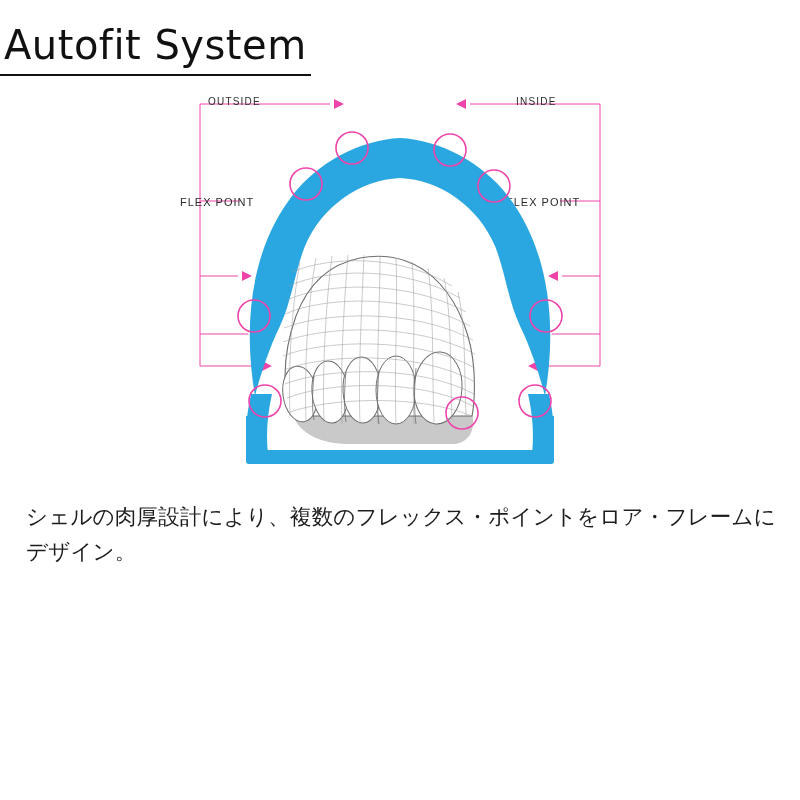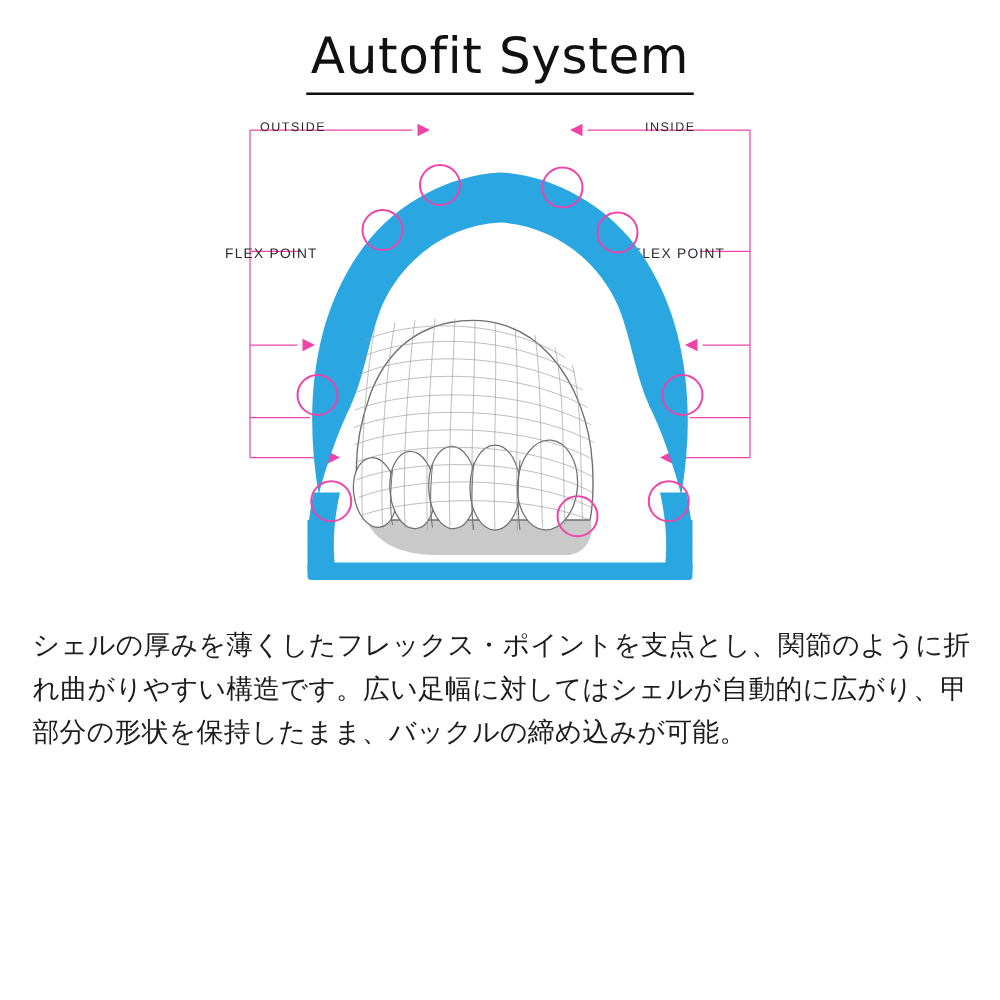--- a/index.html
+++ b/index.html
@@ -12,21 +12,21 @@
     height: 800px;
     font-family: "Liberation Sans", sans-serif;
     color: #1a1a1a;
     overflow: hidden;
     position: relative;
   }
 
   
   .title-wrap {
     width: 100%;
-    text-align: center;
+    text-align: left;
     padding-top: 22px;
     box-sizing: border-box;
   }
   .title {
     display: inline-block;
     font-size: 40px;
     font-weight: 400;
     letter-spacing: 0.5px;
     color: #111111;
     padding: 0 4px 6px 4px;
@@ -202,14 +202,14 @@
     <circle cx="254" cy="240" r="16"></circle>
     <circle cx="546" cy="240" r="16"></circle>
     <circle cx="265" cy="325" r="16"></circle>
     <circle cx="535" cy="325" r="16"></circle>
     <circle cx="462" cy="337" r="16"></circle>
   </g>
 </svg>
 </div>
 
 <div class="copy">
-  <p> シェルの厚みを薄くしたフレックス・ポイントを支点とし、関節のように折れ曲がりやすい構造です。広い足幅に対してはシェルが自動的に広がり、甲部分の形状を保持したまま、バックルの締め込みが可能。</p>
+  <p>シェルの肉厚設計により、複数のフレックス・ポイントをロア・フレームにデザイン。</p>
 </div>
 
 </body></html>

